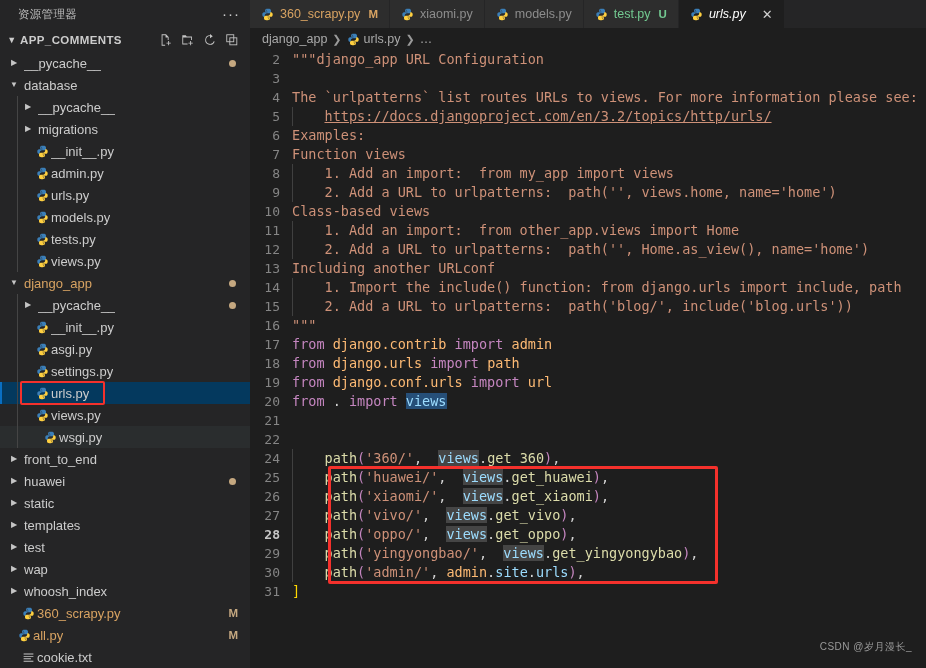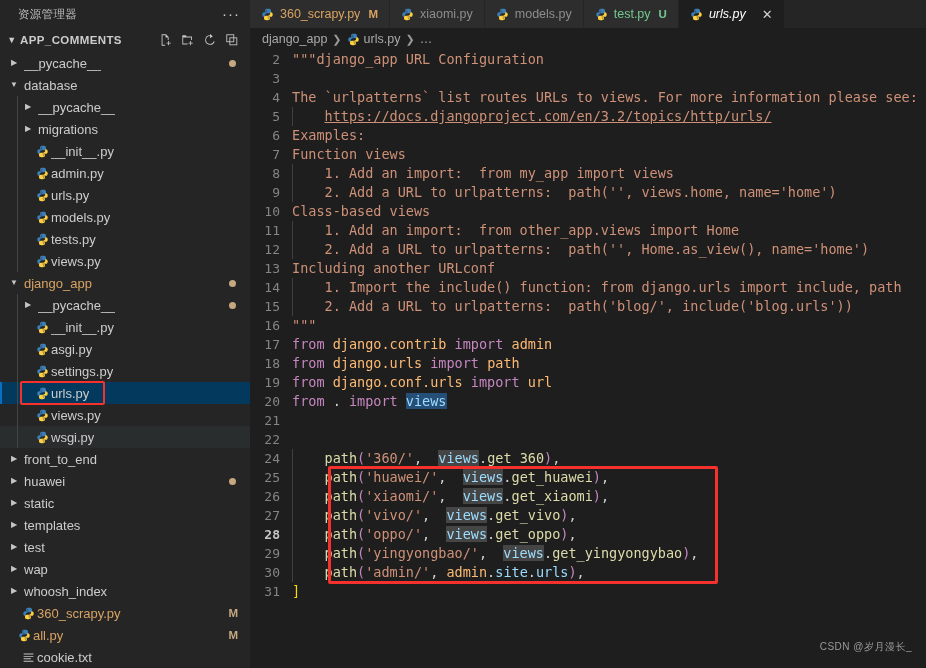--- a/index.html
+++ b/index.html
@@ -339,21 +339,21 @@
             <span class="fi">
               <svg class="pyicon" viewBox="0 0 16 16">
                 <path d="M7.9 1c-1.7 0-3 .6-3 2v1.6h3.1v.5H3.7C2.4 5.1 1.6 6.2 1.6 8s.8 2.9 2.1 2.9h1V9.2c0-1.4 1.2-2.6 2.6-2.6h3c1.1 0 2-.9 2-2V3C12.3 1.7 11 1 9.4 1zM6.4 2.2c.3 0 .6.3.6.6s-.3.6-.6.6-.6-.3-.6-.6.2-.6.6-.6z" fill="#3b7fb8"></path>
                 <path d="M8.1 15c1.7 0 3-.6 3-2v-1.6H8v-.5h4.3c1.3 0 2.1-1.1 2.1-2.9s-.8-2.9-2.1-2.9h-1v1.7c0 1.4-1.2 2.6-2.6 2.6h-3c-1.1 0-2 .9-2 2V13c0 1.3 1.3 2 2.9 2zm1.5-1.2c-.3 0-.6-.3-.6-.6s.3-.6.6-.6.6.3.6.6-.2.6-.6.6z" fill="#ffd040"></path>
               </svg>
             </span>
             <span class="lbl">views.py</span>
           </span>
         </div>
         <div class="row hover">
-          <span style="padding-left: 22px; display: flex; align-items: center; flex: 0 1 auto; overflow: hidden;">
+          <span style="padding-left: 30px; display: flex; align-items: center; flex: 0 1 auto; overflow: hidden;">
             <span class="twisty"></span>
             <span class="fi">
               <svg class="pyicon" viewBox="0 0 16 16">
                 <path d="M7.9 1c-1.7 0-3 .6-3 2v1.6h3.1v.5H3.7C2.4 5.1 1.6 6.2 1.6 8s.8 2.9 2.1 2.9h1V9.2c0-1.4 1.2-2.6 2.6-2.6h3c1.1 0 2-.9 2-2V3C12.3 1.7 11 1 9.4 1zM6.4 2.2c.3 0 .6.3.6.6s-.3.6-.6.6-.6-.3-.6-.6.2-.6.6-.6z" fill="#3b7fb8"></path>
                 <path d="M8.1 15c1.7 0 3-.6 3-2v-1.6H8v-.5h4.3c1.3 0 2.1-1.1 2.1-2.9s-.8-2.9-2.1-2.9h-1v1.7c0 1.4-1.2 2.6-2.6 2.6h-3c-1.1 0-2 .9-2 2V13c0 1.3 1.3 2 2.9 2zm1.5-1.2c-.3 0-.6-.3-.6-.6s.3-.6.6-.6.6.3.6.6-.2.6-.6.6z" fill="#ffd040"></path>
               </svg>
             </span>
             <span class="lbl">wsgi.py</span>
           </span>
         </div>

